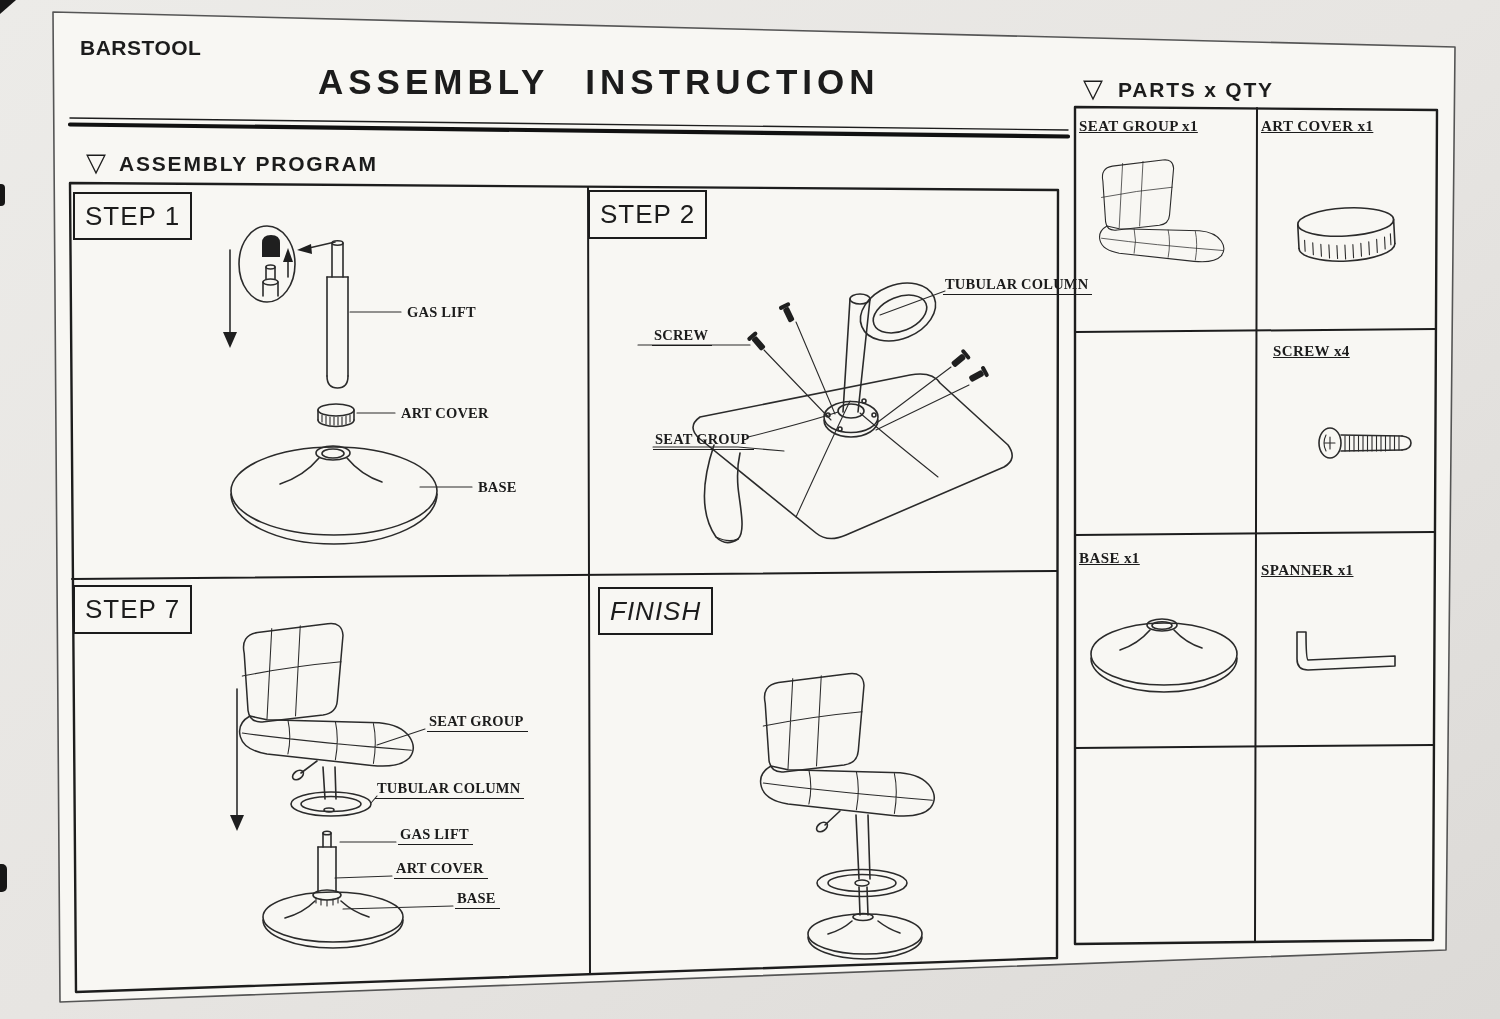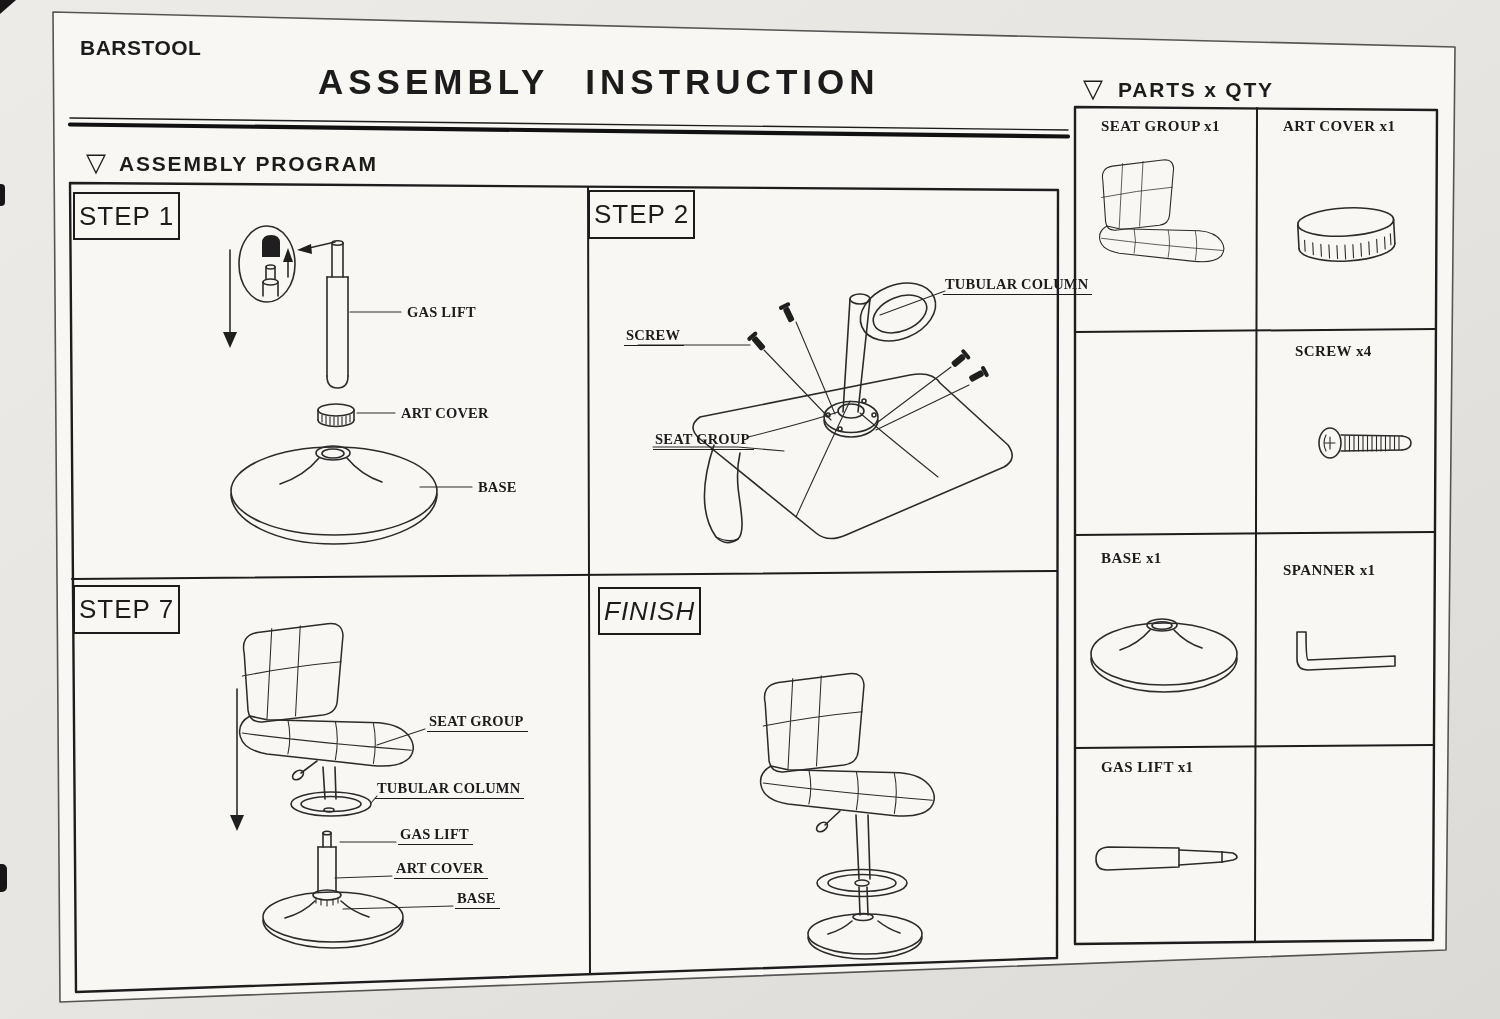--- a/index.html
+++ b/index.html
@@ -11,26 +11,26 @@
   .brand{position:absolute;left:80px;top:36px;font:700 21px "Liberation Sans",sans-serif;letter-spacing:.5px;}
   .title{position:absolute;left:318px;top:62px;font:700 35px "Liberation Sans",sans-serif;letter-spacing:5px;word-spacing:22px;}
   .tri{position:absolute;font:400 26px "DejaVu Sans",sans-serif;color:#1b1b1b;line-height:1;}
   .sec-head{position:absolute;font:700 21px "Liberation Sans",sans-serif;letter-spacing:1.8px;}
   .panel{position:absolute;}
   .panel > svg{position:absolute;left:0;top:0;width:100%;height:100%;}
   .sketch{stroke:#2b2b2b;fill:none;stroke-width:1.6;stroke-linecap:round;stroke-linejoin:round;}
   .sketch .fill{fill:#1f1f1f;stroke:none;}
   .sketch .thin{stroke-width:1.1;}
   .step-tag{position:absolute;border:2px solid #1b1b1b;font:400 26px "Liberation Sans",sans-serif;
-            letter-spacing:1px;display:flex;align-items:center;padding:0 4px;white-space:nowrap;}
+            letter-spacing:1px;display:flex;align-items:center;padding:0 10px;white-space:nowrap;}
   .plabel{position:absolute;font:700 14.5px "Liberation Serif",serif;letter-spacing:.2px;white-space:nowrap;}
   .u{border-bottom:1.6px solid #1c1c1c;padding:0 4px 1px 2px;}
   .cell{position:absolute;}
   .cell > svg{position:absolute;left:0;top:0;width:100%;height:100%;}
-  .cell-label{position:absolute;left:25px;top:10px;font:700 15px "Liberation Serif",serif;letter-spacing:.4px;white-space:nowrap;}
+  .cell-label{position:absolute;left:3px;top:10px;font:700 15px "Liberation Serif",serif;letter-spacing:.4px;white-space:nowrap;text-decoration:underline;}
 </style>
 </head>
 <body>
 
 <div class="stage">
 
   <svg class="outline-svg sketch">
 
     <polygon points="53,12 1455,47 1446,950 60,1002" fill="#f8f7f3" stroke="#555" stroke-width="1.6"></polygon>
 
@@ -156,21 +156,21 @@
           <rect class="fill" x="1" y="-3.2" width="15" height="6.4" rx="2"></rect>
         </g>
 
       <path class="thin" d="M208,135 L247,227 M176,163 L243,233 M363,180 L290,235 M381,198 L288,243"></path>
       <path class="thin" d="M357,104 L292,128"></path>
       <path class="thin" d="M50,158 L162,158"></path>
       <path class="thin" d="M65,260 L150,260 L196,264"></path>
     </svg>
     <div class="step-tag" style="left:0;top:3px;height:45px;">STEP 2</div>
     <span class="plabel u" style="left:355px;top:89px;">TUBULAR COLUMN</span>
-    <span class="plabel u" style="left:36px;top:140px;">SCREW</span>
+    <span class="plabel u" style="left:64px;top:140px;">SCREW</span>
     <span class="plabel u" style="left:65px;top:244px;">SEAT GROUP</span>
   </div>
 
   <div class="panel" style="left:71px;top:579px;width:519px;height:398px;">
     <svg viewBox="0 0 519 398" class="sketch">
 
       <g transform="translate(158,42) scale(0.95)">
         <path d="M16,34 Q12,15 30,12 L104,3 Q119,1 120,15 L114,84 Q113,97 99,99 L37,106 Q22,108 20,94 Z"></path>
         <path class="thin" d="M45,8 L40,103 M75,5 L70,100 M14,58 Q65,48 118,43"></path>
         <path d="M22,100 Q8,108 12,122 Q16,136 40,140 L150,152 Q180,155 190,144 Q198,134 190,122 Q181,109 158,107 L40,104 Z"></path>
@@ -286,25 +286,16 @@
     </svg>
   </div>
 
   <div class="cell" style="left:1258px;top:536px;width:188px;height:211px;">
     <span class="cell-label" style="top:26px;">SPANNER x1</span>
     <svg viewBox="0 0 178 211" class="sketch">
       <path d="M34,96 L34,123 Q34,134 45,134 L132,130 L132,120 L45,124 Q43,123 43,96 Z"></path>
     </svg>
   </div>
 
-  <div class="cell" style="left:1076px;top:749px;width:180px;height:192px;">
-    <span class="cell-label">GAS LIFT x1</span>
-    <svg viewBox="0 0 180 192" class="sketch">
-      <path d="M32,98 Q20,99 20,110 Q20,121 31,121 L103,118 L103,99 Z"></path>
-      <path d="M103,101 L146,103 M103,116 L146,113"></path>
-      <path d="M146,103 L146,113"></path>
-      <path d="M146,103 L157,104 Q161,106 161,108 Q161,110 157,111 L146,113"></path>
-    </svg>
-  </div>
 
   <div class="cell" style="left:1258px;top:749px;width:178px;height:192px;"></div>
 
 </div>
 
 </body></html>

